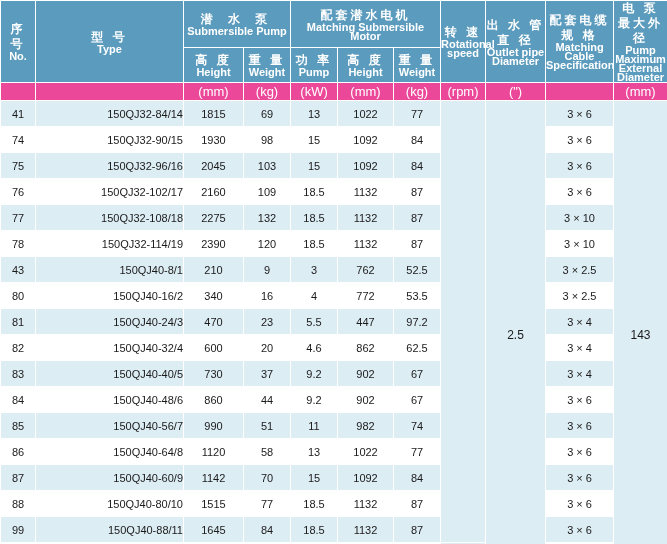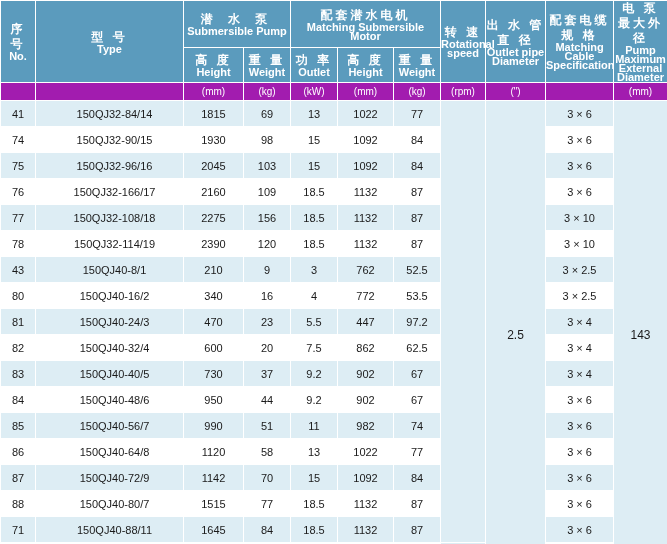--- a/index.html
+++ b/index.html
@@ -37,38 +37,38 @@
     display:block;
     font-size:11px;
     font-weight:bold;
     line-height:9px;
     letter-spacing:0;
   }
   .hd.sub{
     font-size:11px;
   }
   .unit{
-    background:#a21caf;
+    background:#ec4899;
     color:#ffffff;
-    font-size:10px;
+    font-size:13px;
     height:17px;
     font-weight:normal;
   }
   
   td.cell{
     height:25px;
     font-size:11px;
     color:#1a1a1a;
     background:#ddedf4;
   }
   tr.alt td.cell{
     background:#ffffff;
   }
   td.model{
-    text-align:center;
+    text-align:right;
     padding-left:10px;
   }
   td.merge{
     background:#ddedf4;
     font-size:12px;
     color:#1a1a1a;
   }
   .big{font-size:12px;}
   .rpmcell{font-size:12px;}
 </style>
@@ -132,21 +132,21 @@
       <th class="hd sub">
         <span class="cn">高 度</span>
         <span class="en">Height</span>
       </th>
       <th class="hd sub">
         <span class="cn">重 量</span>
         <span class="en">Weight</span>
       </th>
       <th class="hd sub">
         <span class="cn">功 率</span>
-        <span class="en">Outlet</span>
+        <span class="en">Pump</span>
       </th>
       <th class="hd sub">
         <span class="cn">高 度</span>
         <span class="en">Height</span>
       </th>
       <th class="hd sub">
         <span class="cn">重 量</span>
         <span class="en">Weight</span>
       </th>
     </tr>
@@ -194,33 +194,33 @@
         <td class="cell model">150QJ32-96/16</td>
         <td class="cell ">2045</td>
         <td class="cell ">103</td>
         <td class="cell ">15</td>
         <td class="cell ">1092</td>
         <td class="cell ">84</td>
         <td class="cell ">3 × 6</td>
       </tr>
       <tr class="alt">
         <td class="cell ">76</td>
-        <td class="cell model">150QJ32-166/17</td>
+        <td class="cell model">150QJ32-102/17</td>
         <td class="cell ">2160</td>
         <td class="cell ">109</td>
         <td class="cell ">18.5</td>
         <td class="cell ">1132</td>
         <td class="cell ">87</td>
         <td class="cell ">3 × 6</td>
       </tr>
       <tr>
         <td class="cell ">77</td>
         <td class="cell model">150QJ32-108/18</td>
         <td class="cell ">2275</td>
-        <td class="cell ">156</td>
+        <td class="cell ">132</td>
         <td class="cell ">18.5</td>
         <td class="cell ">1132</td>
         <td class="cell ">87</td>
         <td class="cell ">3 × 10</td>
       </tr>
       <tr class="alt">
         <td class="cell ">78</td>
         <td class="cell model">150QJ32-114/19</td>
         <td class="cell ">2390</td>
         <td class="cell ">120</td>
@@ -257,39 +257,39 @@
         <td class="cell ">5.5</td>
         <td class="cell ">447</td>
         <td class="cell ">97.2</td>
         <td class="cell ">3 × 4</td>
       </tr>
       <tr class="alt">
         <td class="cell ">82</td>
         <td class="cell model">150QJ40-32/4</td>
         <td class="cell ">600</td>
         <td class="cell ">20</td>
-        <td class="cell ">7.5</td>
+        <td class="cell ">4.6</td>
         <td class="cell ">862</td>
         <td class="cell ">62.5</td>
         <td class="cell ">3 × 4</td>
       </tr>
       <tr>
         <td class="cell ">83</td>
         <td class="cell model">150QJ40-40/5</td>
         <td class="cell ">730</td>
         <td class="cell ">37</td>
         <td class="cell ">9.2</td>
         <td class="cell ">902</td>
         <td class="cell ">67</td>
         <td class="cell ">3 × 4</td>
       </tr>
       <tr class="alt">
         <td class="cell ">84</td>
         <td class="cell model">150QJ40-48/6</td>
-        <td class="cell ">950</td>
+        <td class="cell ">860</td>
         <td class="cell ">44</td>
         <td class="cell ">9.2</td>
         <td class="cell ">902</td>
         <td class="cell ">67</td>
         <td class="cell ">3 × 6</td>
       </tr>
       <tr>
         <td class="cell ">85</td>
         <td class="cell model">150QJ40-56/7</td>
         <td class="cell ">990</td>
@@ -304,40 +304,40 @@
         <td class="cell model">150QJ40-64/8</td>
         <td class="cell ">1120</td>
         <td class="cell ">58</td>
         <td class="cell ">13</td>
         <td class="cell ">1022</td>
         <td class="cell ">77</td>
         <td class="cell ">3 × 6</td>
       </tr>
       <tr>
         <td class="cell ">87</td>
-        <td class="cell model">150QJ40-72/9</td>
+        <td class="cell model">150QJ40-60/9</td>
         <td class="cell ">1142</td>
         <td class="cell ">70</td>
         <td class="cell ">15</td>
         <td class="cell ">1092</td>
         <td class="cell ">84</td>
         <td class="cell ">3 × 6</td>
       </tr>
       <tr class="alt">
         <td class="cell ">88</td>
-        <td class="cell model">150QJ40-80/7</td>
+        <td class="cell model">150QJ40-80/10</td>
         <td class="cell ">1515</td>
         <td class="cell ">77</td>
         <td class="cell ">18.5</td>
         <td class="cell ">1132</td>
         <td class="cell ">87</td>
         <td class="cell ">3 × 6</td>
       </tr>
       <tr>
-        <td class="cell ">71</td>
+        <td class="cell ">99</td>
         <td class="cell model">150QJ40-88/11</td>
         <td class="cell ">1645</td>
         <td class="cell ">84</td>
         <td class="cell ">18.5</td>
         <td class="cell ">1132</td>
         <td class="cell ">87</td>
         <td class="cell ">3 × 6</td>
       </tr>
       <tr class="alt">
         <td class="cell ">90</td>

